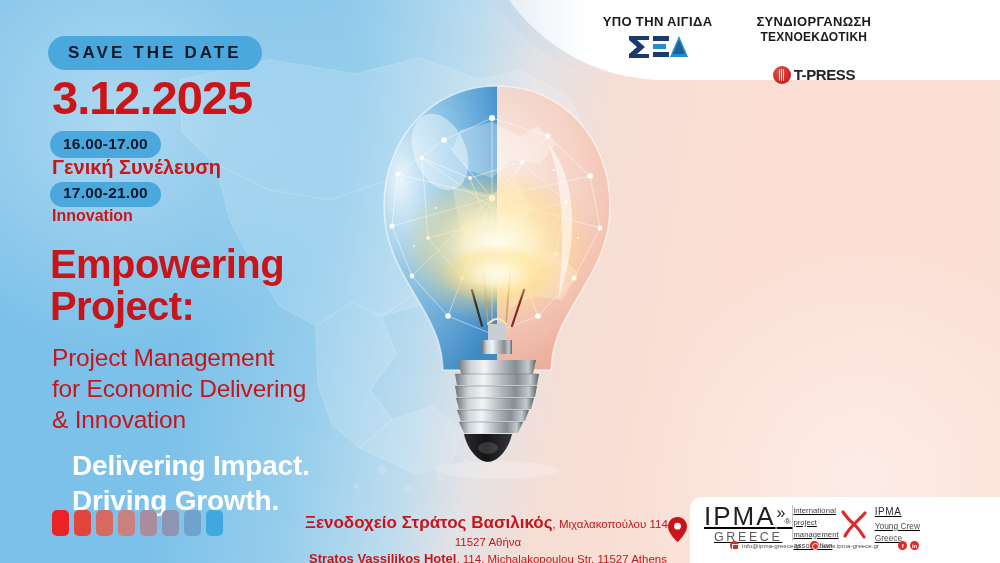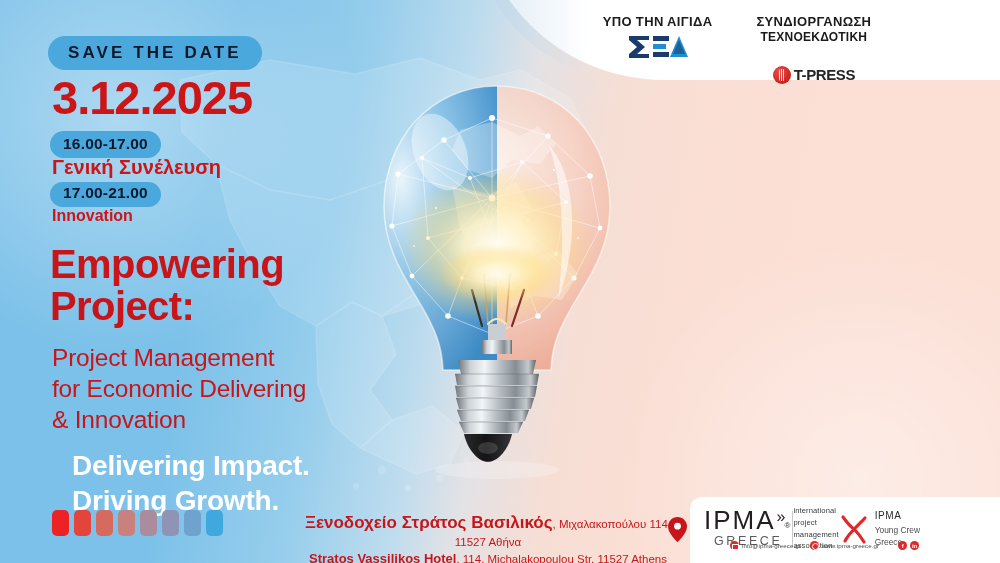--- a/index.html
+++ b/index.html
@@ -91,21 +91,21 @@
     color:#c8151a;line-height:1.35;}
   .ven-l1{font-size:11.5px;}
   .ven-l1 b{font-size:17px;}
   .ven-l2{font-size:11.5px;}
   .ven-l2 b{font-size:13px;}
   #pin{position:absolute;left:668px;top:517px;width:19px;height:25px;}
 
   
   #logocard{position:absolute;left:690px;top:497px;width:310px;height:66px;
     background:#fff;border-radius:12px 0 0 0;}
-  .card-row{position:absolute;left:14px;top:8px;display:flex;align-items:center;}
+  .card-row{position:absolute;left:14px;top:8px;display:flex;align-items:flex-start;text-decoration:underline;}
   .ipma-word{font-size:26px;letter-spacing:2px;color:#231f20;line-height:.92;
     font-family:"Liberation Sans",sans-serif;position:relative;}
   .ipma-word .chev{font-size:16px;position:relative;top:-7px;left:1px;letter-spacing:0;}
   .ipma-word .reg{font-size:8px;position:relative;top:-1px;}
   .ipma-greece{font-size:12.5px;letter-spacing:2.6px;color:#5a5a5a;text-align:center;
     margin-top:1px;}
   .vrule{width:1px;height:36px;background:#c9c9c9;}
   .ipma-desc{font-size:7.6px;color:#3a3a3a;line-height:1.55;letter-spacing:.1px;}
   .ycg{display:flex;align-items:center;gap:6px;}
   .ycg-mark{width:30px;height:30px;flex:none;}

